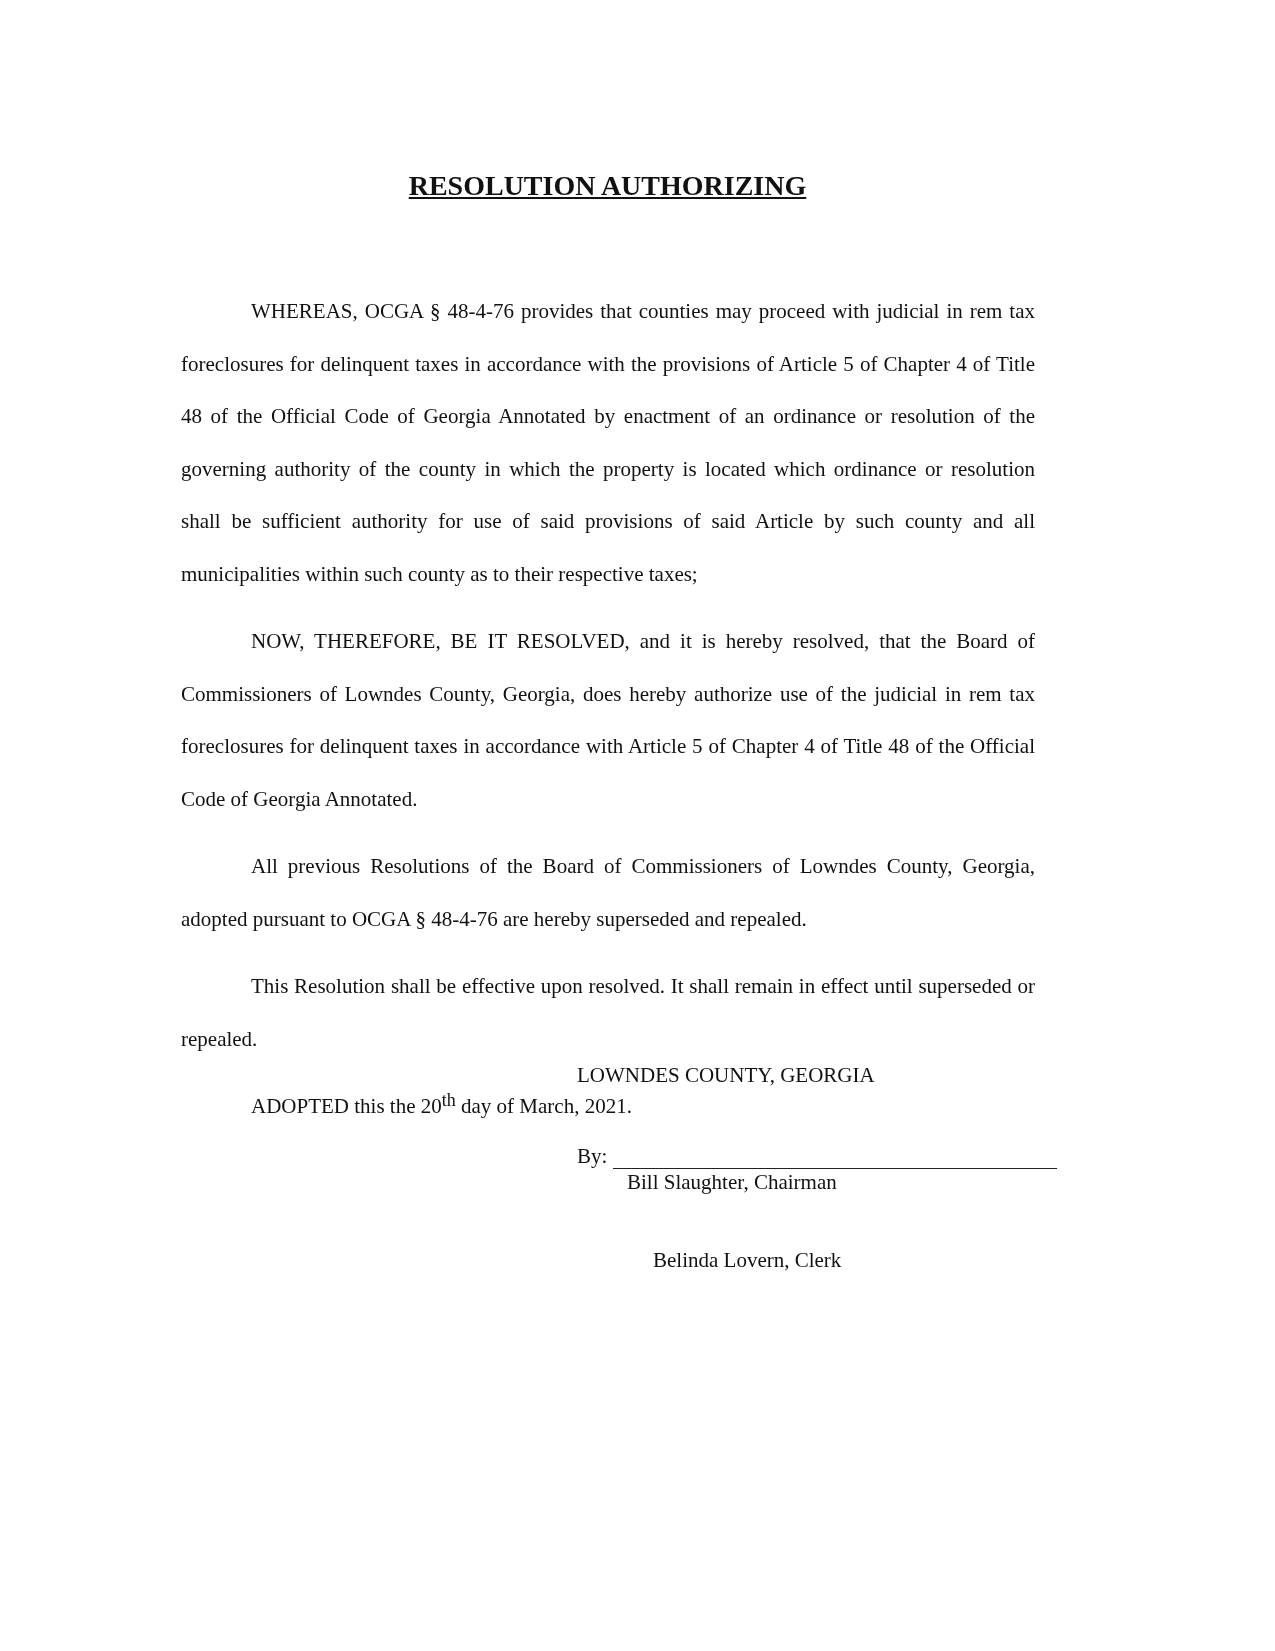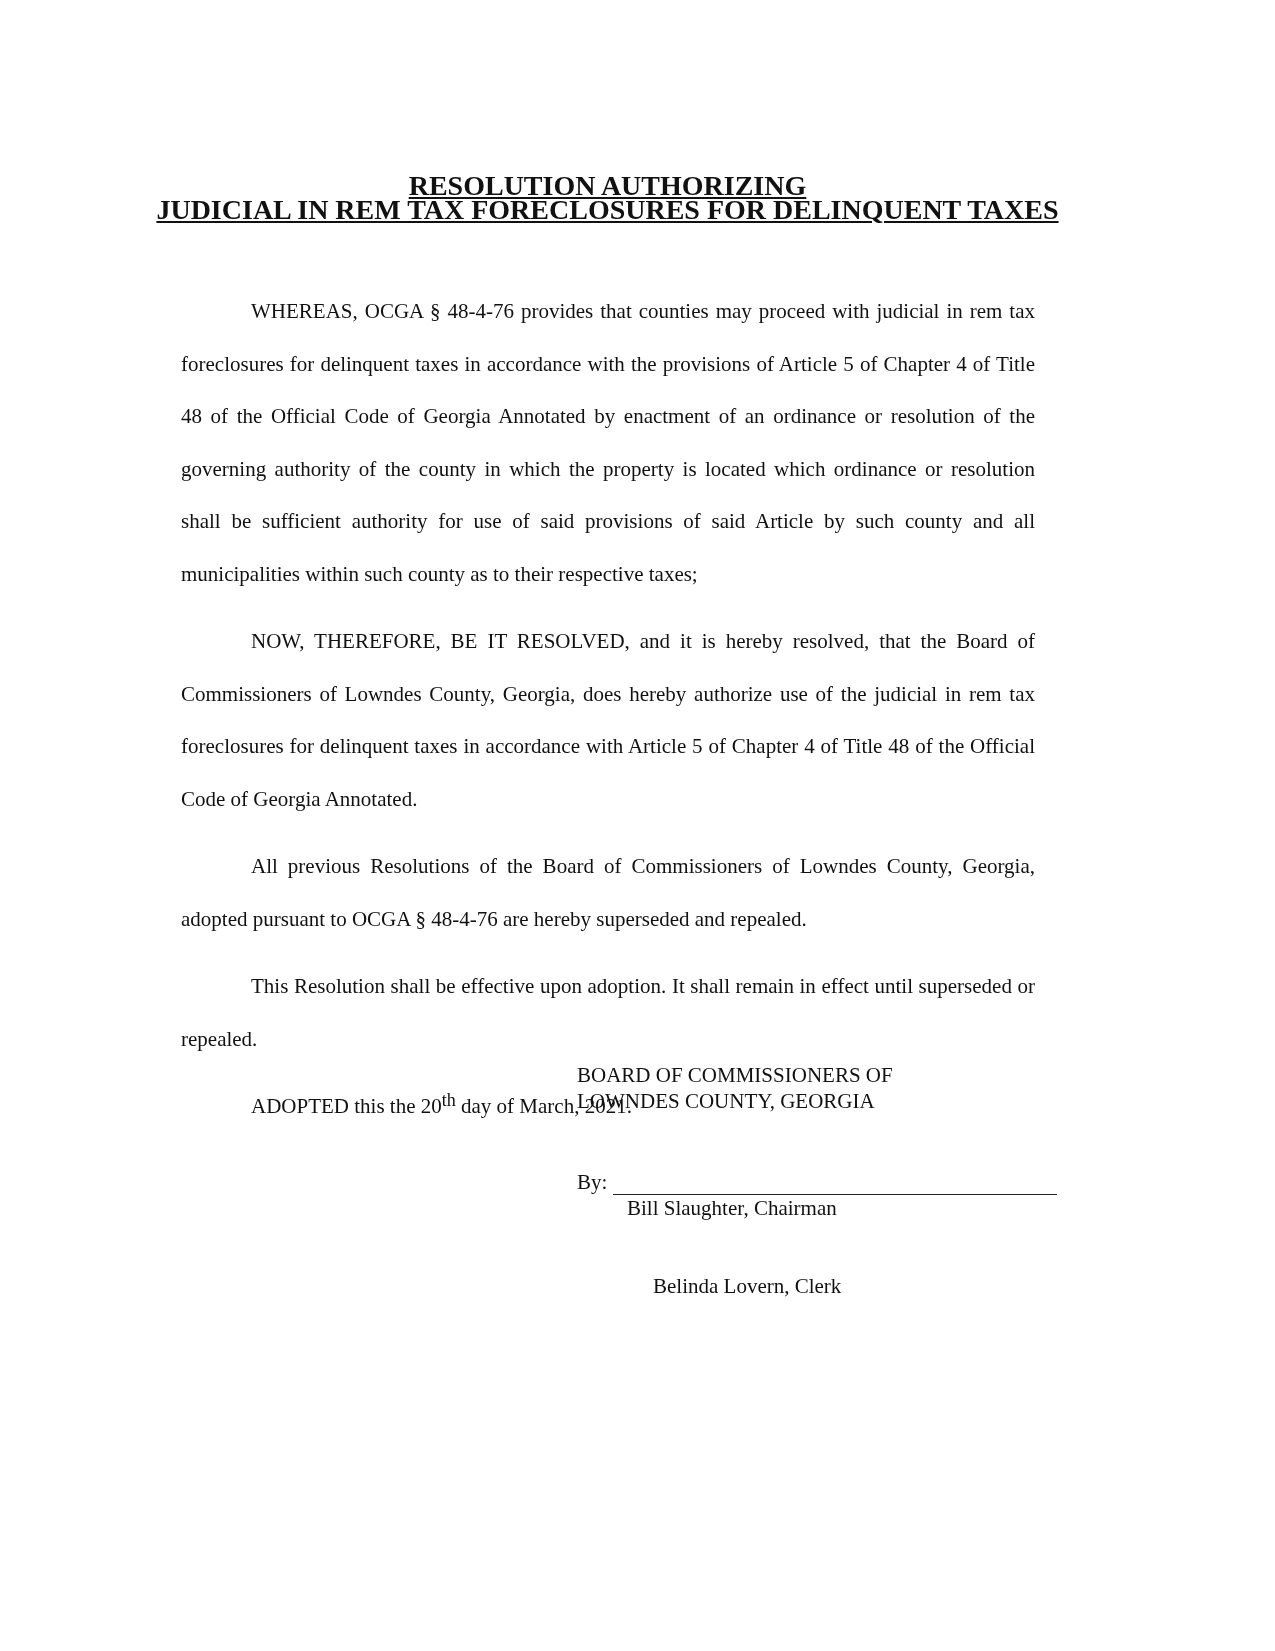--- a/index.html
+++ b/index.html
@@ -68,33 +68,31 @@
       font-size: 18px;
       vertical-align: 7px;
       line-height: 0;
     }
   </style>
 </head>
 <body>
 
 <div class="title-block">
   <div>RESOLUTION AUTHORIZING</div>
-  <div>JUDICIAL IN REM TAX FORECLOSURES FOR DELINQUENT TAXES</div>
 </div>
 
 <div class="body-text">
   <p class="para">WHEREAS, OCGA § 48-4-76 provides that counties may proceed with judicial in rem tax foreclosures for delinquent taxes in accordance with the provisions of Article 5 of Chapter 4 of Title 48 of the Official Code of Georgia Annotated by enactment of an ordinance or resolution of the governing authority of the county in which the property is located which ordinance or resolution shall be sufficient authority for use of said provisions of said Article by such county and all municipalities within such county as to their respective taxes;</p>
   <p class="para">NOW, THEREFORE, BE IT RESOLVED, and it is hereby resolved, that the Board of Commissioners of Lowndes County, Georgia, does hereby authorize use of the judicial in rem tax foreclosures for delinquent taxes in accordance with Article 5 of Chapter 4 of Title 48 of the Official Code of Georgia Annotated.</p>
   <p class="para">All previous Resolutions of the Board of Commissioners of Lowndes County, Georgia, adopted pursuant to OCGA § 48-4-76 are hereby superseded and repealed.</p>
-  <p class="para">This Resolution shall be effective upon adoption.  It shall remain in effect until superseded or repealed.</p>
+  <p class="para">This Resolution shall be effective upon resolved.  It shall remain in effect until superseded or repealed.</p>
   <p class="para"><span>ADOPTED this the 20</span><sup>th</sup><span> day of March, 2021.</span></p>
 </div>
 
 <div class="sig-block">
-  <div>BOARD OF COMMISSIONERS OF</div>
   <div>LOWNDES COUNTY, GEORGIA</div>
 
   <div style="height:55px"></div>
   <div class="sig-row">
     <span>By:</span>
     <span class="sig-line"></span>
   </div>
   <span class="sig-name" style="padding-left:50px">Bill Slaughter, Chairman</span>
 
   <div style="height:52px"></div>

